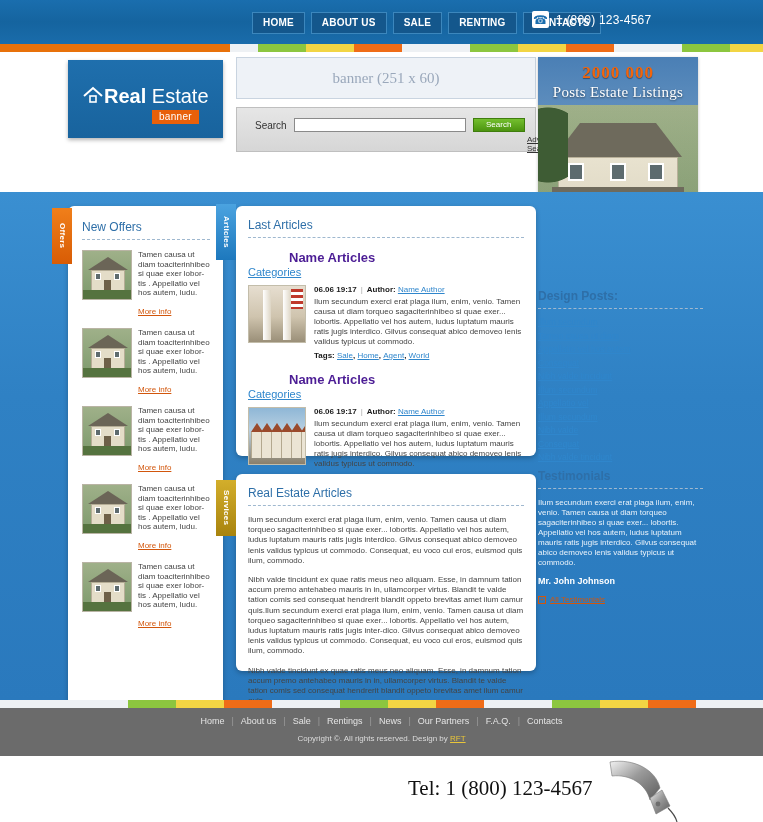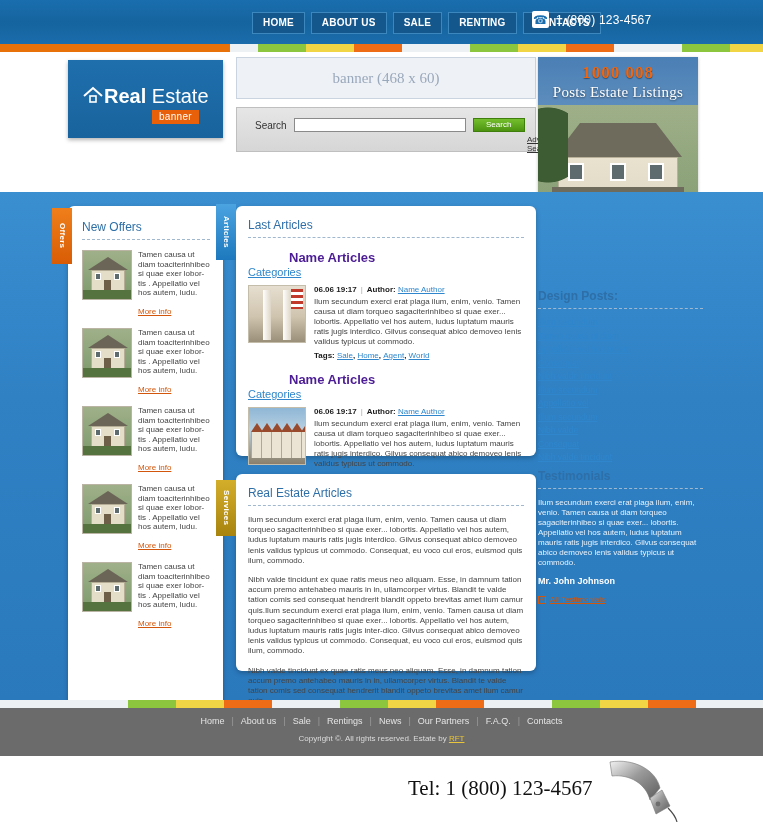--- a/index.html
+++ b/index.html
@@ -427,21 +427,21 @@
       </svg>
       <div class="logo-text">
         <b>Real</b>
         <span>Estate</span>
       </div>
       <div class="logo-company">banner</div>
     </div>
   </div>
 
   <div class="banner-box">
-    <span>banner (468 x 60)</span>
+    <span>banner (251 x 60)</span>
   </div>
 
   <div class="searchbox">
     <div class="search-row">
       <span class="search-label">Search</span>
       <input class="search-input" type="text" placeholder="" style="">
       <button class="search-btn">Search</button>
     </div>
     <a class="adv-search" href="#">Advanced Search</a>
   </div>
@@ -461,21 +461,21 @@
       <div class="hh-win" style="left:110px;top:58px"></div>
       <div class="hh-win" style="left:34px;top:104px"></div>
       <div class="hh-win" style="left:108px;top:104px"></div>
       <div class="hh-door"></div>
       <div class="hh-lawn"></div>
       <div class="hh-bush" style="left:16px"></div>
       <div class="hh-bush" style="left:60px"></div>
       <div class="hh-bush" style="left:114px"></div>
       <div class="hh-tree"></div>
     </div>
-    <div class="hero-title1">1000 008</div>
+    <div class="hero-title1">2000 000</div>
     <div class="hero-title2">Posts Estate Listings</div>
   </div>
 
   <div class="quicklinks" id="quicklinks">
       <div class="ql" style="position: absolute; left: 110px; top: 6px;">
         <span class="ql-icon">▸</span>
         <a href="#">News</a>
       </div>
       <div class="ql" style="position: absolute; left: 180px; top: 6px;">
         <span class="ql-icon">▸</span>
@@ -672,21 +672,21 @@
     <div class="seg" style="width: 48px; background: rgb(140, 198, 63);"></div>
     <div class="seg" style="width: 48px; background: rgb(242, 213, 68);"></div>
     <div class="seg" style="width: 48px; background: rgb(239, 108, 23);"></div>
     <div class="seg" style="width: 40px; background: rgb(238, 241, 244);"></div>
     <div class="seg" style="width: 27px; background: rgb(238, 241, 244);"></div>
   </div>
 
 <div class="footer">
   <div class="footnav" id="footNav"><a href="#">Home</a><span class="bar">|</span><a href="#">About us</a><span class="bar">|</span><a href="#">Sale</a><span class="bar">|</span><a href="#">Rentings</a><span class="bar">|</span><a href="#">News</a><span class="bar">|</span><a href="#">Our Partners</a><span class="bar">|</span><a href="#">F.A.Q.</a><span class="bar">|</span><a href="#">Contacts</a></div>
   <div class="copyright">
-    <span>Copyright ©. All rights reserved. Estate by </span><a href="#">RFT</a>
+    <span>Copyright ©. All rights reserved. Design by </span><a href="#">RFT</a>
   </div>
 </div>
 
 <div class="bottom">
   <div class="tel-text">Tel:  1 (800) 123-4567</div>
   <svg class="handset" viewBox="0 0 80 62">
     <defs>
       <linearGradient id="mg" x1="0" y1="0" x2="1" y2="1">
         <stop offset="0%" stop-color="#f2f2f2"></stop>
         <stop offset="45%" stop-color="#9a9a9a"></stop>

